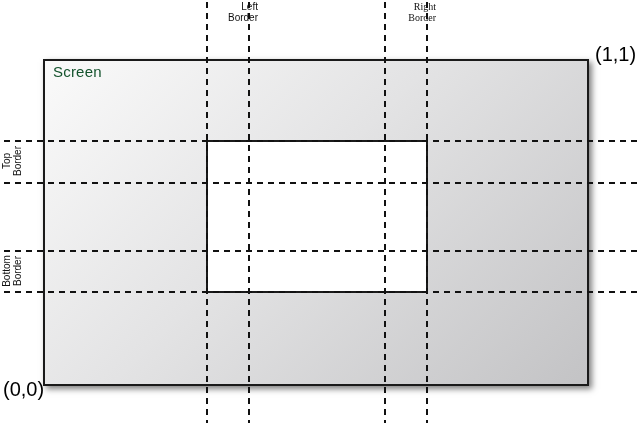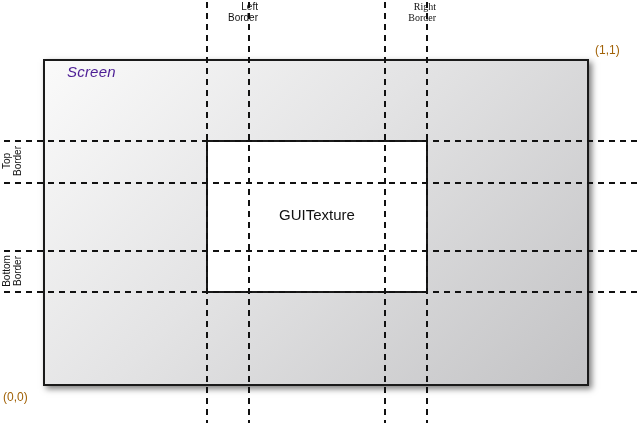--- a/index.html
+++ b/index.html
@@ -20,25 +20,24 @@
     position: absolute;
     left: 43px; top: 59px;
     width: 546px; height: 327px;
     border: 2px solid #1a1a1a;
     background: linear-gradient(135deg, #fafafa 0%, #e3e3e4 45%, #c3c3c5 100%);
     box-shadow: 3px 3px 6px rgba(0,0,0,0.5);
   }
 
   .screen-label {
     position: absolute;
-    left: 67px; top: 63px;
+    left: 53px; top: 63px;
     font-size: 15px;
-    color: #4c1d95;
+    color: #14532d;
     letter-spacing: 0.2px;
-    font-style: italic;
   }
 
   
   .texture {
     position: absolute;
     left: 206px; top: 140px;
     width: 222px; height: 153px;
     border: 2px solid #1a1a1a;
     background: #ffffff;
   }
@@ -90,25 +89,25 @@
     color: #111111;
     transform: rotate(-90deg);
     transform-origin: center center;
   }
   .side-label.top    { top: 144px; }
   .side-label.bottom { top: 254px; }
 
   
   .coord {
     position: absolute;
-    font-size: 12px;
-    color: #a16207;
+    font-size: 20px;
+    color: #000000;
   }
   .coord.one-one   { left: 595px; top: 43px; }
-  .coord.zero-zero { left: 3px;   top: 390px; }
+  .coord.zero-zero { left: 3px;   top: 378px; }
 </style>
 </head>
 <body>
 
 <div class="canvas">
 
   <div class="screen"></div>
 
   <div class="texture"></div>
 
@@ -117,21 +116,20 @@
   <div class="vline" style="left:384px"></div>
   <div class="vline" style="left:426px"></div>
 
   <div class="hline" style="top:140px"></div>
   <div class="hline" style="top:182px"></div>
   <div class="hline" style="top:250px"></div>
   <div class="hline" style="top:291px"></div>
 
   <div class="screen-label">Screen</div>
 
-  <div class="texture-label">GUITexture</div>
 
   <div class="top-label left">
     <span>Left</span><br>
     <span>Border</span>
   </div>
 
   <div class="top-label right">
     <span>Right</span><br>
     <span>Border</span>
   </div>

